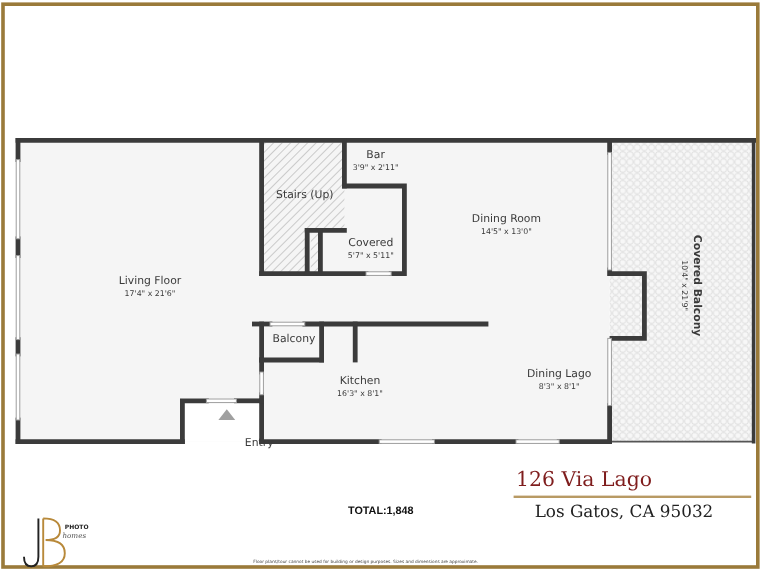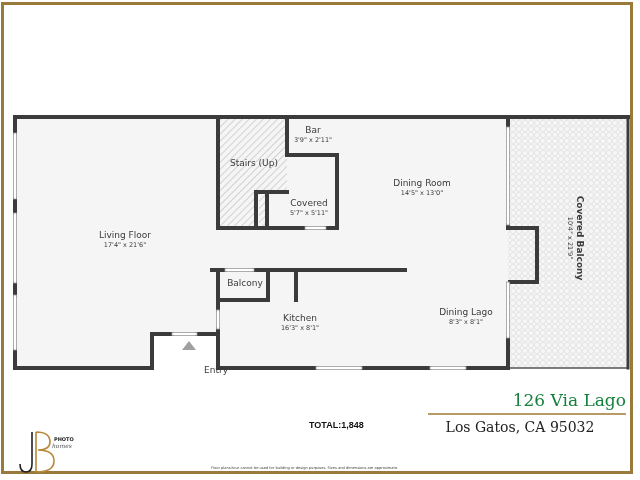--- a/index.html
+++ b/index.html
@@ -5,22 +5,22 @@
   html, body { margin: 0; padding: 0; }
   body { width: 640px; height: 480px; background: #ffffff; position: relative; overflow: hidden; font-family: "DejaVu Sans", sans-serif; }
   .frame { position: absolute; left: 1px; top: 2px; width: 632px; height: 472px; border: 3px solid #9a7a3a; box-sizing: border-box; }
   .plan { position: absolute; left: 0; top: 0; width: 640px; height: 480px; }
   .label { position: absolute; text-align: center; color: #3a3a3a; white-space: nowrap; transform: translateX(-50%); }
   .label .name { font-size: 9px; font-weight: normal; display: block; line-height: 11px; }
   .label .dim { font-size: 6.5px; display: block; line-height: 9px; }
   .balcony-label { position: absolute; left: 575px; top: 228px; transform: translate(-50%, 0) rotate(90deg); transform-origin: center; text-align: center; color: #3a3a3a; white-space: nowrap; }
   .balcony-label .name { font-size: 9px; font-weight: bold; display: block; line-height: 11px; }
   .balcony-label .dim { font-size: 6.5px; display: block; line-height: 9px; }
-  .total { position: absolute; left: 290px; top: 420px; font-family: "Liberation Sans", sans-serif; font-weight: bold; font-size: 9px; color: #111; margin-left: 19px; }
-  .addr1 { position: absolute; left: 430px; top: 390px; width: 196px; text-align: right; font-family: "DejaVu Serif", serif; font-size: 17px; color: #15803d; }
+  .total { position: absolute; left: 290px; top: 420px; font-family: "Liberation Sans", sans-serif; font-weight: bold; font-size: 9px; color: #111; }
+  .addr1 { position: absolute; left: 430px; top: 390px; width: 196px; text-align: left; font-family: "DejaVu Serif", serif; font-size: 17px; color: #7f1d1d; }
   .addr-rule { position: absolute; left: 428px; top: 413px; width: 198px; height: 2px; background: #b89a64; }
   .addr2 { position: absolute; left: 422px; top: 419px; width: 196px; text-align: center; font-family: "DejaVu Serif", serif; font-size: 14px; color: #222; }
   .disclaimer { position: absolute; left: 211px; top: 466px; font-size: 3.6px; color: #444; white-space: nowrap; }
   .logo { position: absolute; left: 18px; top: 428px; width: 60px; height: 48px; }
 </style>
 </head>
 <body>
 
 <div class="frame"></div>
 

